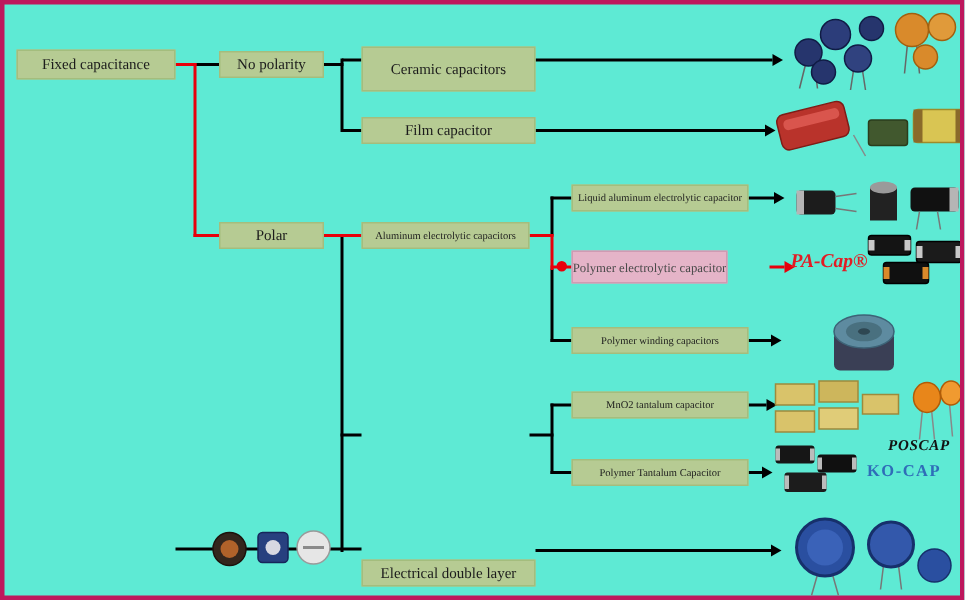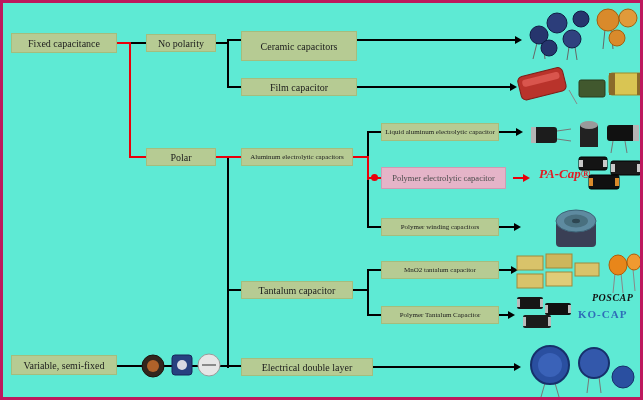--- a/index.html
+++ b/index.html
@@ -79,27 +79,25 @@
   <div class="arrow" style="left:505px;top:308px"></div>
   <div class="arrow" style="left:511px;top:360px"></div>
 
   <div class="node" style="left:8px;top:30px;width:106px;height:20px">Fixed capacitance</div>
   <div class="node" style="left:143px;top:31px;width:70px;height:18px">No polarity</div>
   <div class="node" style="left:238px;top:28px;width:116px;height:30px">Ceramic capacitors</div>
   <div class="node" style="left:143px;top:145px;width:70px;height:18px">Polar</div>
   <div class="node" style="left:238px;top:75px;width:116px;height:18px">Film capacitor</div>
   <div class="node sm" style="left:238px;top:145px;width:112px;height:18px">Aluminum electrolytic capacitors</div>
   <div class="node sm" style="left:378px;top:120px;width:118px;height:18px">Liquid aluminum electrolytic capacitor</div>
-  <div class="node highlight" style="left:378px;top:164px;width:125px;height:22px">Polymer electrolytic capacitor</div>
+  <div class="node highlight" style="left:378px;top:164px;width:104px;height:22px">Polymer electrolytic capacitor</div>
   <div class="node sm" style="left:378px;top:215px;width:118px;height:18px">Polymer winding capacitors</div>
-  <div class="node" style="left:238px;top:278px;width:112px;height:18px">Tantalum capacitor</div>
   <div class="node sm" style="left:378px;top:258px;width:118px;height:18px">MnO2 tantalum capacitor</div>
   <div class="node sm" style="left:378px;top:303px;width:118px;height:18px">Polymer Tantalum Capacitor</div>
-  <div class="node" style="left:8px;top:352px;width:106px;height:20px">Variable, semi-fixed</div>
-  <div class="node" style="left:238px;top:355px;width:132px;height:18px">Electrical double layer</div>
+  <div class="node" style="left:238px;top:370px;width:116px;height:18px">Electrical double layer</div>
 
   <div class="photo" style="left:516px;top:2px">
     <svg width="126" height="56" viewBox="0 0 126 56">
       <g stroke="#666" stroke-width="1">
         <line x1="18" y1="38" x2="14" y2="54"></line>
           <line x1="24" y1="38" x2="26" y2="54"></line>
         <line x1="50" y1="42" x2="48" y2="55"></line>
           <line x1="56" y1="42" x2="58" y2="55"></line>
         <line x1="86" y1="24" x2="84" y2="44"></line>
           <line x1="92" y1="24" x2="94" y2="44"></line>
@@ -137,21 +135,21 @@
       <line x1="30" y1="26" x2="44" y2="28" stroke="#777"></line>
       <rect x="53" y="12" width="18" height="22" fill="#222"></rect>
       <ellipse cx="62" cy="12" rx="9" ry="4" fill="#9a9a9a"></ellipse>
       <rect x="80" y="12" width="32" height="16" rx="3" fill="#111"></rect>
       <rect x="106" y="12" width="6" height="16" fill="#b5b5b5"></rect>
       <line x1="86" y1="28" x2="84" y2="40" stroke="#777"></line>
       <line x1="98" y1="28" x2="100" y2="40" stroke="#777"></line>
     </svg>
   </div>
 
-  <div class="logo-pacap" style="left:536px;top:163px">PA-Cap®</div>
+  <div class="logo-pacap" style="left:524px;top:163px">PA-Cap®</div>
 
   <div class="photo" style="left:574px;top:152px">
     <svg width="68" height="38" viewBox="0 0 68 38">
       <rect x="2" y="2" width="28" height="13" rx="2" fill="#141414" stroke="#000"></rect>
       <rect x="2" y="5" width="4" height="7" fill="#c9c9c9"></rect>
         <rect x="26" y="5" width="4" height="7" fill="#c9c9c9"></rect>
       <rect x="34" y="6" width="30" height="14" rx="2" fill="#1b1b1b" stroke="#000"></rect>
       <rect x="34" y="9" width="4" height="8" fill="#c9c9c9"></rect>
         <rect x="60" y="9" width="4" height="8" fill="#c9c9c9"></rect>
       <rect x="12" y="20" width="30" height="14" rx="2" fill="#101010" stroke="#000"></rect>

